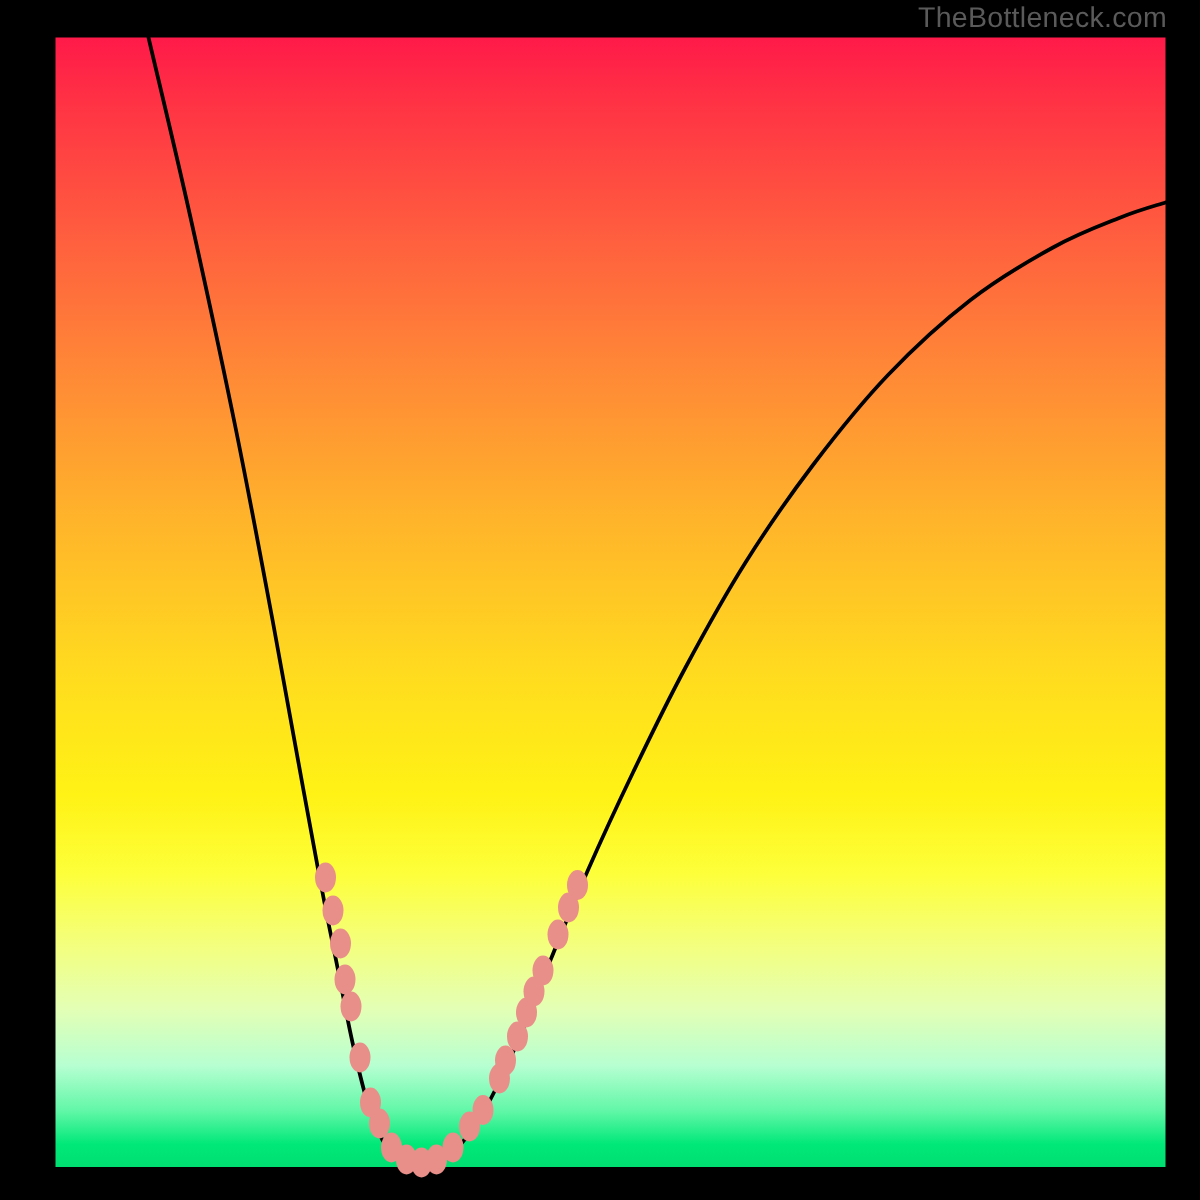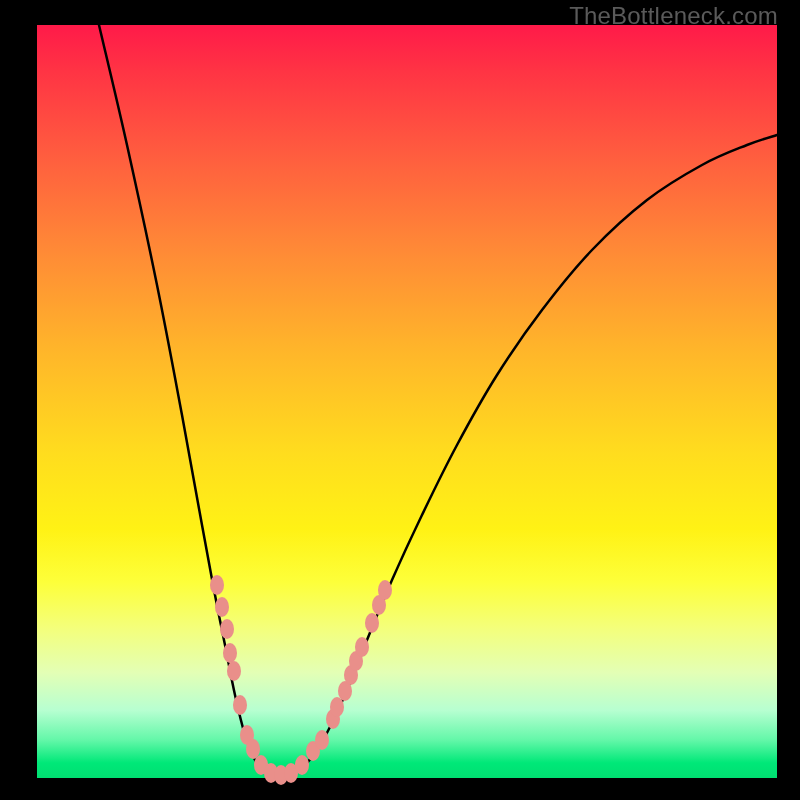--- a/index.html
+++ b/index.html
@@ -38,21 +38,21 @@
       #b7ffd1 91%,
       #62f7a8 95%,
       #00e878 98%,
       #00df71 100%);
   }
   .watermark {
     position: absolute;
     top: 2px;
     right: 22px;
     color: #5a5a5a;
-    font-size: 24px;
+    font-size: 19px;
     font-weight: 500;
     letter-spacing: 0.2px;
     user-select: none;
     margin-left: 25px;
   }
   svg.curve {
     position: absolute;
     left: 0; top: 0;
     width: 740px; height: 753px;
     overflow: visible;

